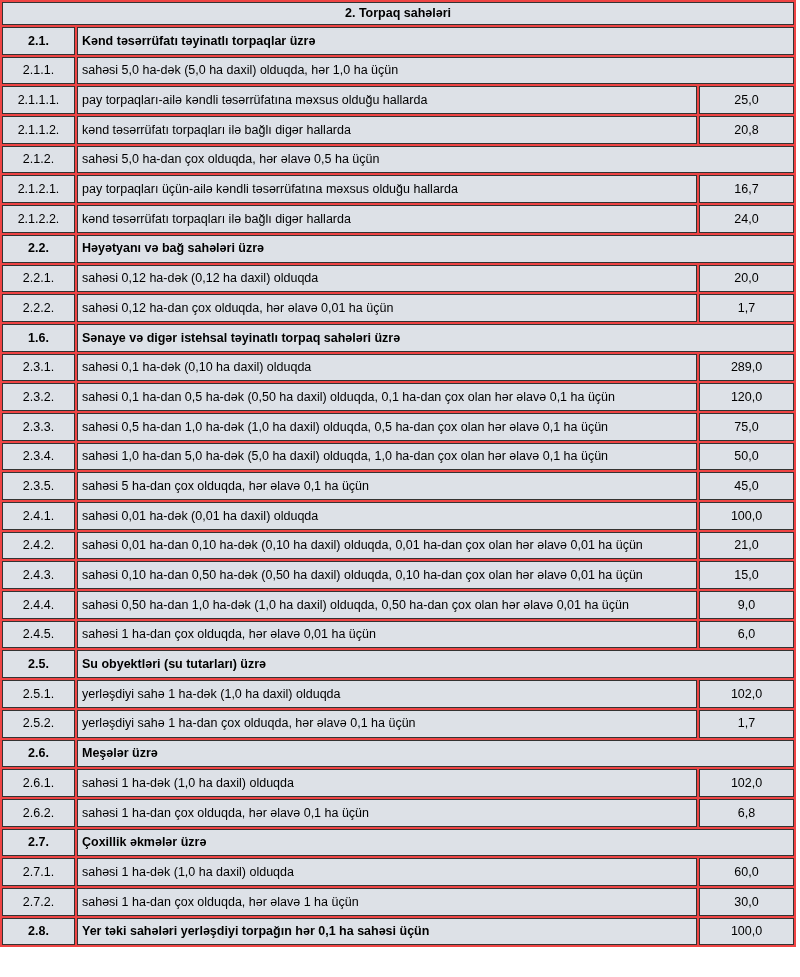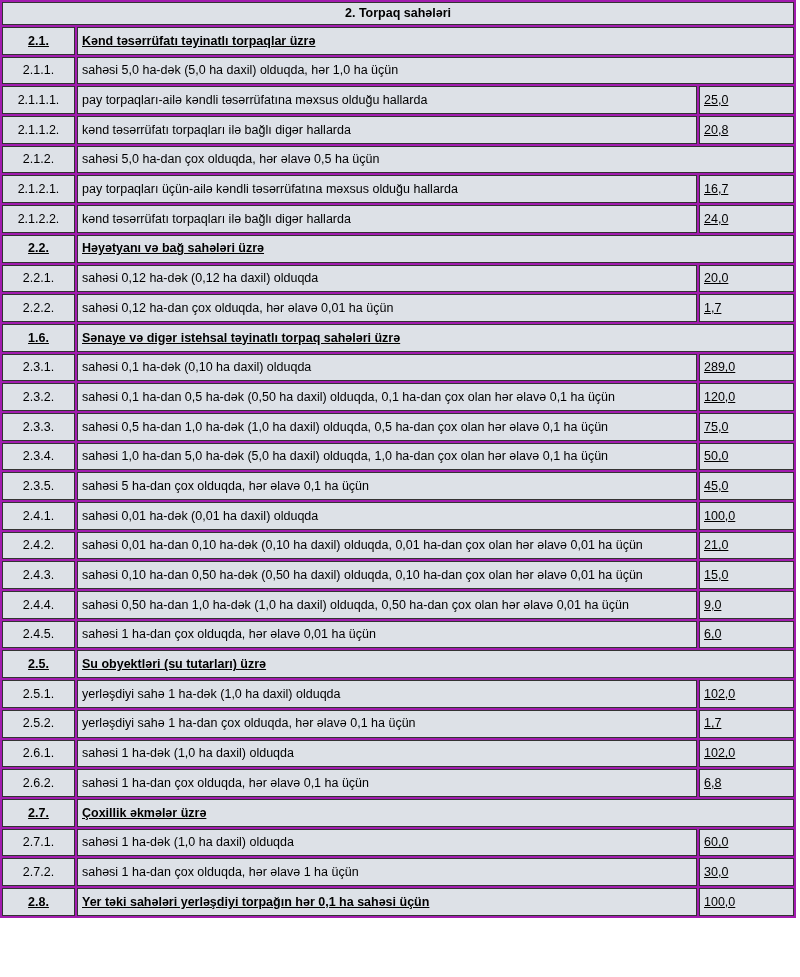--- a/index.html
+++ b/index.html
@@ -17,21 +17,21 @@
     height: 977px;
     overflow: hidden;
     position: relative;
   }
   table.land-table {
     table-layout: fixed;
     width: 796px;
     border-collapse: separate;
     border-spacing: 2px;
     margin: 0;
-    background: #a21caf;
+    background: #ef4444;
   }
   table.land-table td {
     box-sizing: border-box;
     background: #dde1e7;
     border: 1px solid #333333;
     font-size: 12.5px;
     line-height: 1.15;
     vertical-align: middle;
     padding: 2px 4px;
     overflow: hidden;
@@ -46,27 +46,25 @@
   tr.data-row td { height: 27.7px; }
   td.num-cell {
     text-align: center;
   }
   td.desc-cell {
     text-align: left;
     padding-left: 10px;
     margin-left: 31px;
   }
   td.val-cell {
-    text-align: left;
-    text-decoration: underline;
+    text-align: center;
   }
   tr.section-row td.num-cell,
   tr.section-row td.desc-cell {
     font-weight: bold;
-    text-decoration: underline;
   }
 </style>
 </head>
 <body>
 
 <div class="page">
   <table class="land-table">
     <colgroup>
       <col style="width:73px">
       <col style="width:620px">
@@ -183,20 +181,24 @@
         <tr class="data-row">
           <td class="num-cell">2.5.1.</td>
           <td class="desc-cell">yerləşdiyi sahə 1 ha-dək (1,0 ha daxil) olduqda</td>
           <td class="val-cell">102,0</td>
         </tr>
         <tr class="data-row">
           <td class="num-cell">2.5.2.</td>
           <td class="desc-cell">yerləşdiyi sahə 1 ha-dan çox olduqda, hər əlavə 0,1 ha üçün</td>
           <td class="val-cell">1,7</td>
         </tr>
+        <tr class="data-row section-row">
+          <td class="num-cell">2.6.</td>
+          <td class="desc-cell" colspan="2">Meşələr üzrə</td>
+        </tr>
         <tr class="data-row">
           <td class="num-cell">2.6.1.</td>
           <td class="desc-cell">sahəsi 1 ha-dək (1,0 ha daxil) olduqda</td>
           <td class="val-cell">102,0</td>
         </tr>
         <tr class="data-row">
           <td class="num-cell">2.6.2.</td>
           <td class="desc-cell">sahəsi 1 ha-dan çox olduqda, hər əlavə 0,1 ha üçün</td>
           <td class="val-cell">6,8</td>
         </tr>

